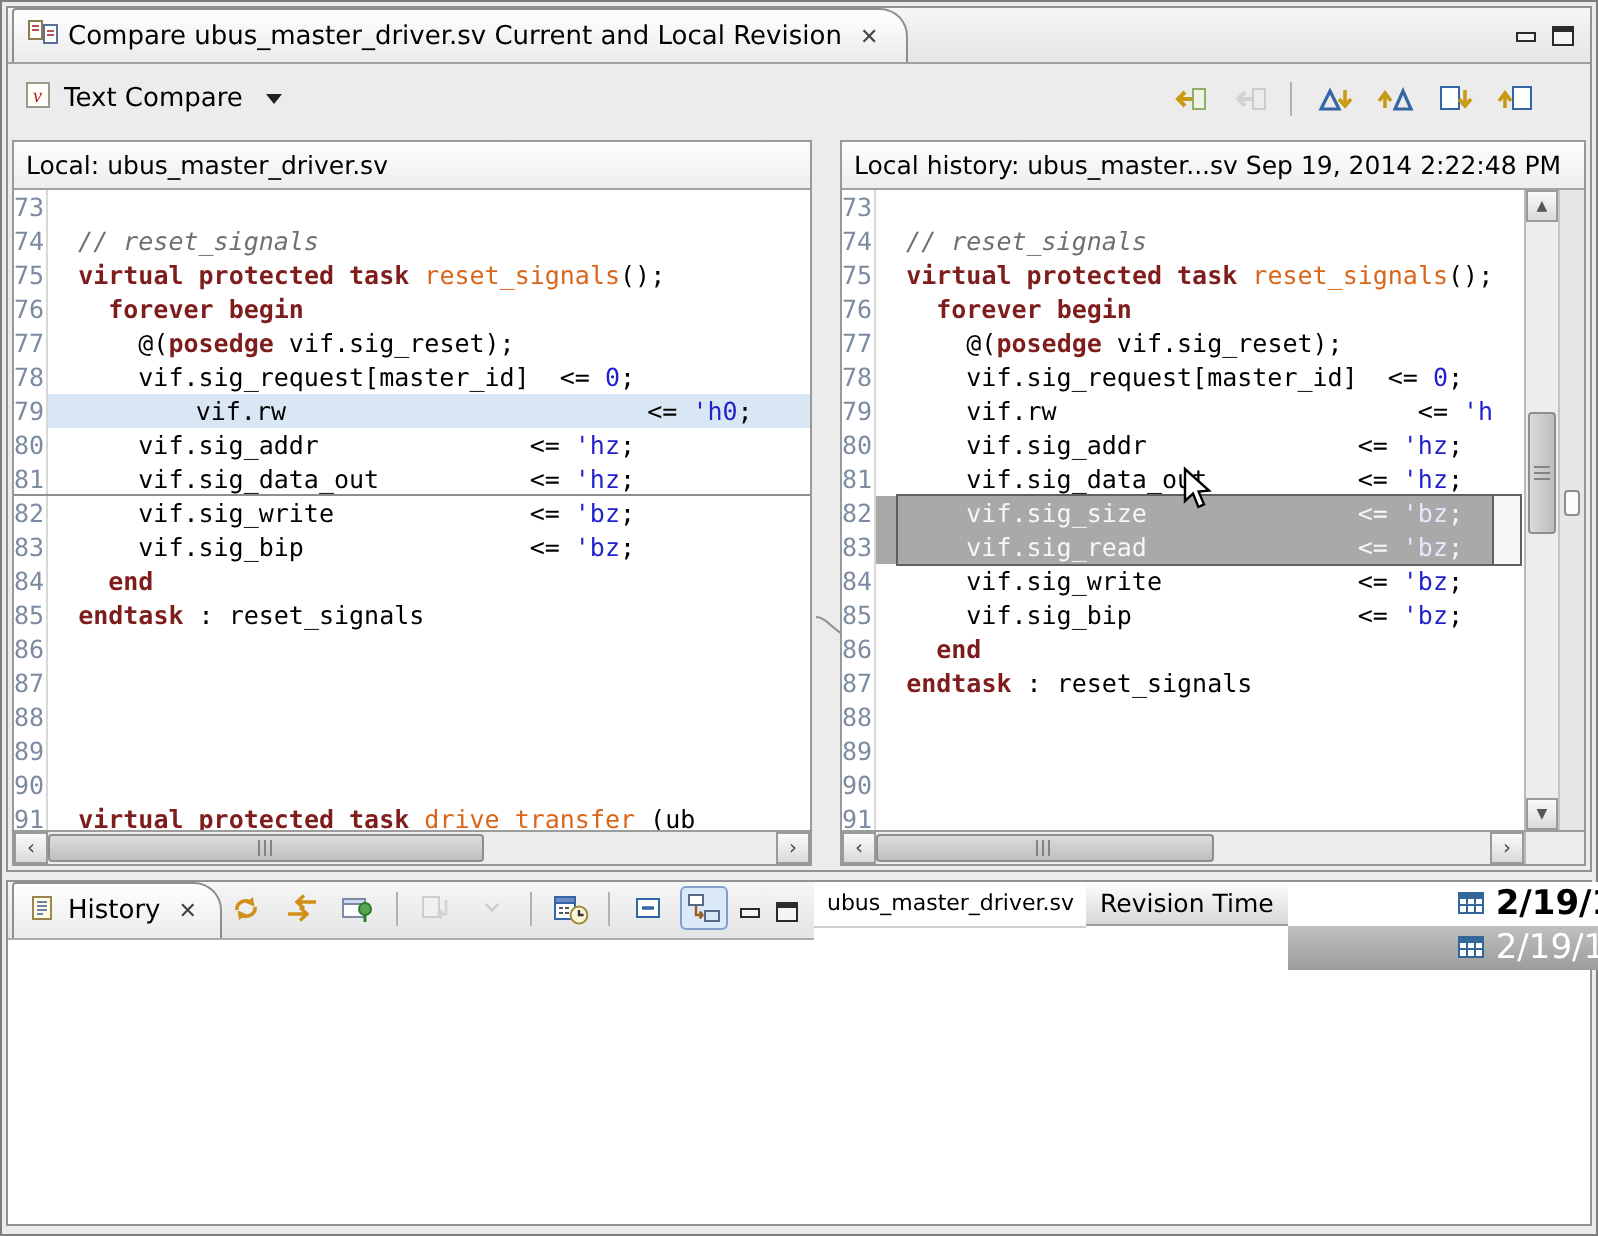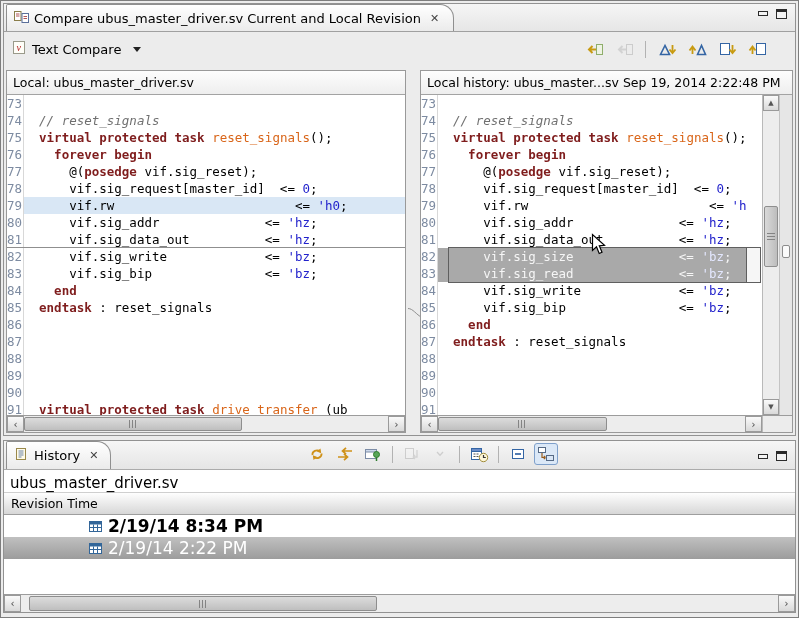--- a/index.html
+++ b/index.html
@@ -2,21 +2,21 @@
 <html style="--keyword: #7f1d1d; --function: #d9661a; --comment: #707070; --literal: #2222cc; --line-highlight: #d9e7f5; --selection-bg: #a9a9a9; --selection-text: #f6f6f6; --accent-gold: #c89b12; --accent-blue: #3465a4;"><head>
 <meta charset="utf-8">
 <style>
   * { box-sizing: border-box; margin: 0; padding: 0; }
   html,body { width:799px; height:618px; }
   body { font-family:"DejaVu Sans","Liberation Sans",sans-serif; background:#e4e2de; position:relative; overflow:hidden; }
   .screen { position:absolute; inset:0; border:1px solid #7d7d7d; background:#ececec; }
 
   
   .compare-part { position:absolute; top:2px; left:2px; right:2px; height:433px; border:1px solid #929292; background:#ececec; }
-  .tabbar { height:28px; display:flex; align-items:center; background:linear-gradient(#f5f5f5,#e6e6e6); border-bottom:1px solid #a0a0a0; padding-left:2px;gap:28px; }
+  .tabbar { height:28px; display:flex; align-items:flex-end; background:linear-gradient(#f5f5f5,#e6e6e6); border-bottom:1px solid #a0a0a0; padding-left:2px;gap:28px; }
   .tab { display:flex; align-items:center; gap:5px; height:27px; padding:0 14px 0 7px; background:linear-gradient(#ffffff,#ebebeb); border:1px solid #8f8f8f; border-bottom:none; border-radius:2px 14px 0 0; font-size:13px; color:#000; }
   .closex { font-size:11px; color:#444; font-weight:bold; margin-left:4px; cursor:default; }
   .win-controls { margin-left:auto; display:flex; align-items:center; gap:8px; padding:0 8px 8px 0; }
   .ico-min { width:10px; height:5px; border:1px solid #2b2b2b; background:#f4f4f4; }
   .ico-max { width:11px; height:10px; border:1px solid #2b2b2b; border-top-width:3px; background:#f4f4f4; }
 
   .cmp-toolbar { height:34px; display:flex; align-items:center; padding:0 8px; background:#ececec; }
   .viewer-sel { display:flex; align-items:center; gap:6px; font-size:13px; }
   .dd-arrow { width:0; height:0; border-left:4px solid transparent; border-right:4px solid transparent; border-top:5px solid #222; margin-left:6px; }
   .cmp-toolbar-right { margin-left:auto; display:flex; align-items:center; gap:6px; padding-right:18px; }
@@ -33,21 +33,21 @@
   .content-row { flex:1; display:flex; min-height:0; position:relative; }
   .codewrap { flex:1; display:flex; min-width:0; position:relative; overflow:hidden; background:#fff; }
   .lnums { width:17px; flex:none; border-right:1px solid #d8d8d8; text-align:right; padding-right:5px; font:12.5px/17px "DejaVu Sans Mono",monospace; color:#7d8ba1; background:#fff; }
   .lnums .ln { height:17px; }
   .coderows { flex:1; min-width:0; overflow:hidden; }
   .crow { height:17px; white-space:pre; font:12.5px/17px "DejaVu Sans Mono",monospace; color:#000; }
   .tok-k { color:var(--keyword,#7f1d1d); font-weight:bold; }
   .tok-f { color:var(--function,#d9661a); }
   .tok-c { color:var(--comment,#707070); font-style:italic; }
   .tok-n { color:var(--literal,#2222cc); }
-  .crow.hl-line { background:var(--line-highlight,#d9e7f5); }
+  .crow.hl-line { background:var(--line-highlight,#d9e7f5);text-align:center; }
   .crow.hl-sel { background:var(--selection-bg,#a9a9a9); }
   .crow.hl-sel span { color:var(--selection-text,#f6f6f6) !important; }
   .crow.hl-sel .tok-n { color:#e4e8ff !important; }
   .diff-underline { position:absolute; left:0; right:0; top:152px; height:1px; background:#8f8f8f; z-index:3; }
   .sel-frame { position:absolute; left:27px; right:0; top:152px; height:36px; border:1px solid #5f5f5f; pointer-events:none; z-index:3; }
 
   .bracketcol { width:15px; flex:none; background:#fff; position:relative; }
   .bracket-box { position:absolute; left:-1px; right:1px; top:152px; height:36px; background:#f6f6f6; border:1px solid #5f5f5f; }
 
   .vscroll { width:17px; flex:none; display:flex; flex-direction:column; border-left:1px solid #b9b9b9; background:#ececec; }
@@ -62,25 +62,25 @@
   .hscroll { flex:1; display:flex; background:#ededed; min-width:0; }
   .hbtn { width:17px; flex:none; border:1px solid #9a9a9a; background:linear-gradient(#fafafa,#d9d9d9); font-size:10px; color:#444; display:flex; align-items:center; justify-content:center; }
   .htrack { flex:1; position:relative; background:#ededed; min-width:0; }
   .hthumb { position:absolute; top:1px; bottom:1px; background:linear-gradient(#dcdcdc,#bfbfbf); border:1px solid #8e8e8e; border-radius:2px; display:flex; align-items:center; justify-content:center; }
   .vgrip { width:8px; height:8px; background:repeating-linear-gradient(90deg,#848484 0 1px,transparent 1px 3px); }
   .corner { width:30px; flex:none; background:#ececec; border-left:1px solid #b9b9b9; }
 
   .center-gutter { position:absolute; left:404px; width:14px; top:90px; bottom:21px; }
 
   
-  .history-part { position:absolute; top:439px; left:2px; right:2px; bottom:4px; border:1px solid #929292; background:#fff; display:flex; flex-direction:column; }
+  .history-part { position:absolute; top:439px; left:2px; right:2px; bottom:4px; border:1px solid #929292; background:#fff; display:flex; flex-direction:row; }
   .htabbar { height:29px; flex:none; display:flex; align-items:flex-end; background:linear-gradient(#f6f6f6,#e5e5e5); border-bottom:1px solid #ababab; padding-left:2px; }
   .htab { display:flex; align-items:center; gap:5px; height:28px; padding:0 12px 0 7px; background:linear-gradient(#ffffff,#ebebeb); border:1px solid #8f8f8f; border-bottom:none; border-radius:2px 14px 0 0; font-size:13px; }
   .htoolbar { margin-left:auto; display:flex; align-items:center; gap:4px; padding:0 6px 4px 0; }
-  .file-label { height:23px; flex:none; font-size:15px; padding:4px 6px; border-bottom:1px solid #cfcfcf; background:#fff; }
+  .file-label { height:23px; flex:none; font-size:11px; padding:4px 6px; border-bottom:1px solid #cfcfcf; background:#fff; }
   .col-header { height:22px; flex:none; font-size:12.5px; padding:3px 7px; background:linear-gradient(#fefefe,#d7d7d7); border-bottom:1px solid #9e9e9e; }
   .hrows { flex:none; }
   .hrow { height:22px; display:flex; align-items:center; gap:6px; padding-left:85px; font-size:17px; background:#fff; color:#000; }
   .hrow.bold { font-weight:bold; }
   .hrow.selected { background:linear-gradient(#c0c0c0,#9c9c9c); color:#fff; }
   .hist-space { flex:1; background:#fff; }
   .hist-bottom { height:18px; flex:none; display:flex; border-top:1px solid #9c9c9c; background:#ededed; }
 
   .thumb-left { left:0; width:60%; }
   .thumb-right { left:0; width:55%; }

